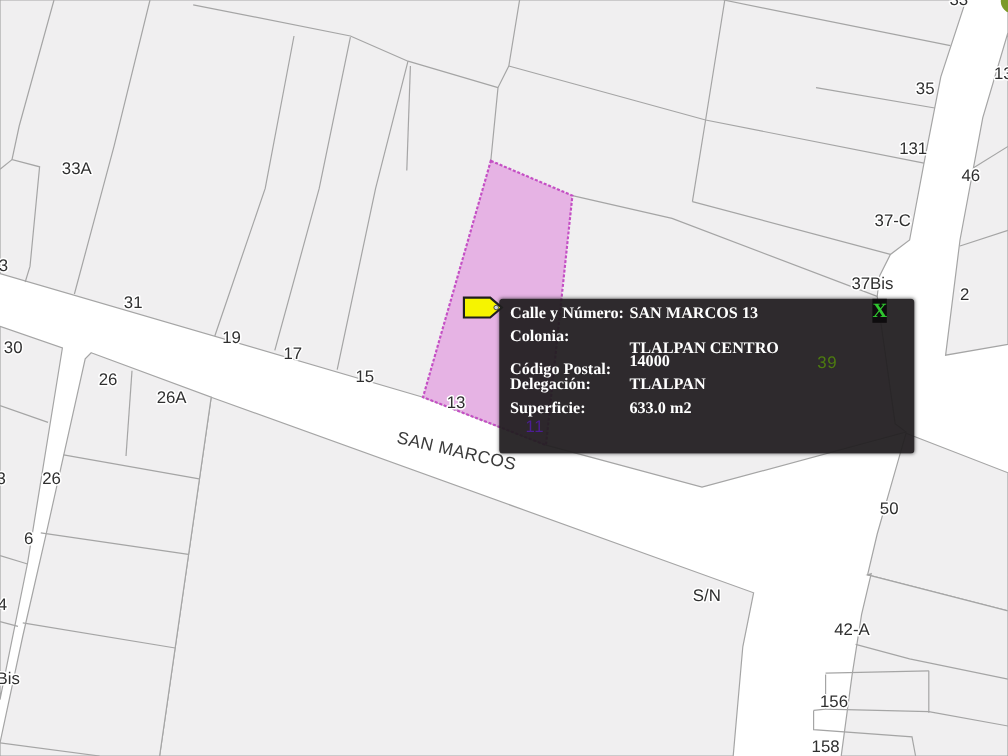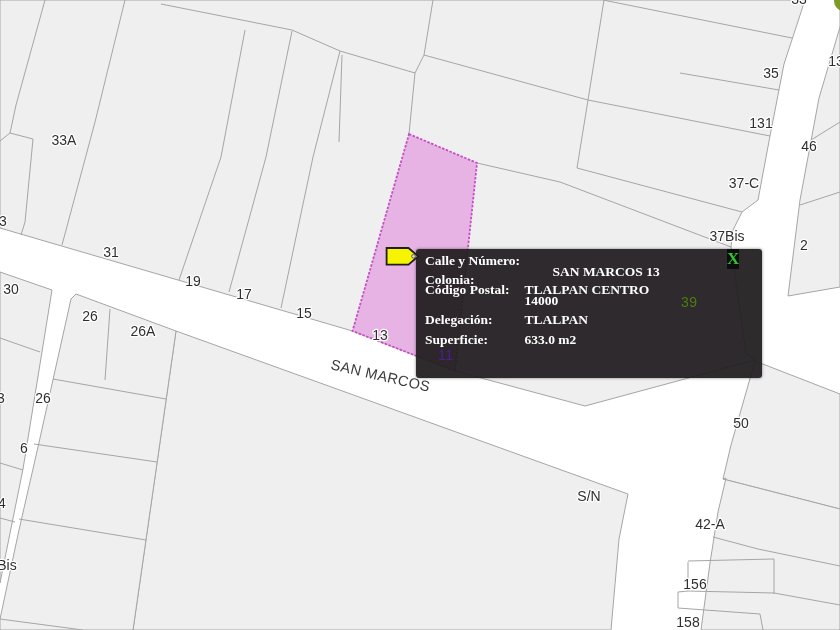--- a/index.html
+++ b/index.html
@@ -103,24 +103,24 @@
     <text x="741" y="428">50</text>
     <text x="589" y="501">S/N</text>
     <text x="710" y="529">42-A</text>
     <text x="695" y="589">156</text>
     <text x="688" y="627">158</text>
   </g>
   <text x="330" y="369" font-family="Liberation Sans, sans-serif" font-size="14.5" letter-spacing="0.4" fill="#3a3a3a" stroke="#ffffff" stroke-width="2" paint-order="stroke" transform="rotate(13 330 369)">SAN MARCOS</text>
 </svg>
 <div class="tip">
   <div class="row" style="top:4px;">Calle y Número:</div>
-    <div class="val" style="top:15px;margin-left:28px;">SAN MARCOS 13</div>
+    <div class="val" style="top:4px;">SAN MARCOS 13</div>
   <div class="row" style="top:23px;">Colonia:</div>
     <div class="val" style="top:33px;">TLALPAN CENTRO</div>
-  <div class="row" style="top:33px;">Código Postal:</div>
+  <div class="row" style="top:51px;">Código Postal:</div>
     <div class="val" style="top:43.5px;">14000</div>
   <div class="row" style="top:63px;">Delegación:</div>
     <div class="val" style="top:63px;">TLALPAN</div>
   <div class="row" style="top:82.5px;text-align:right;">Superficie:</div>
     <div class="val" style="top:82.5px;">633.0 m2</div>
   <div class="xbtn">X</div>
 </div>
 <div class="ovl" style="left:681px;top:294px;color:#4d7c0f;font-size:14px;">39</div>
 <div class="ovl" style="left:438px;top:347px;color:#4c1d95;font-size:14px;">11</div>
 <svg style="position:absolute;left:383px;top:245px;" width="40" height="24" viewBox="0 0 40 24">

